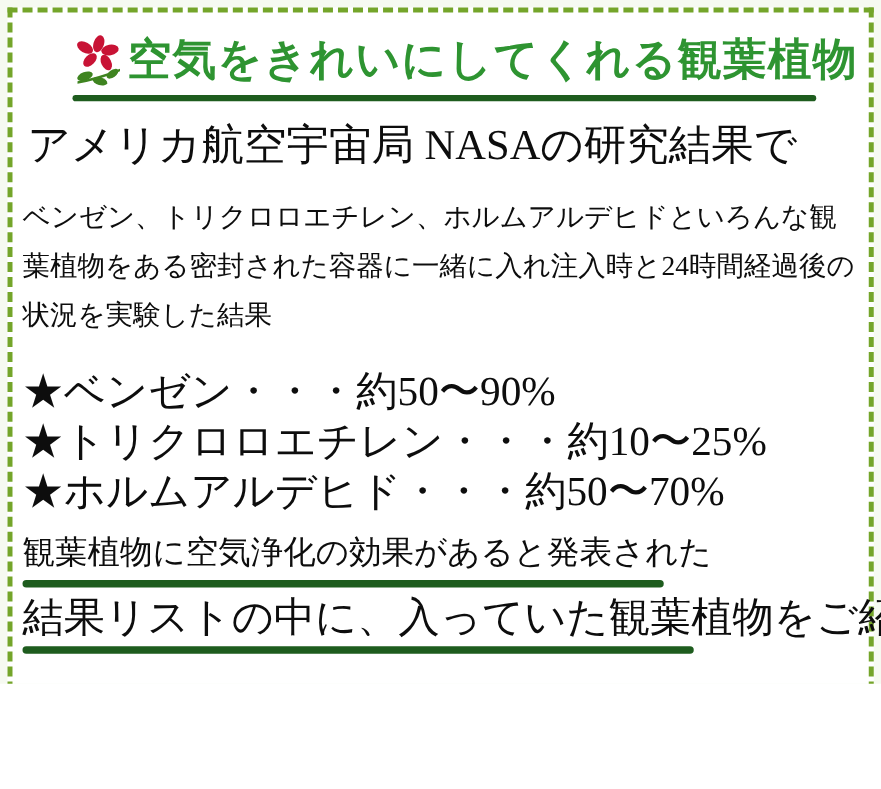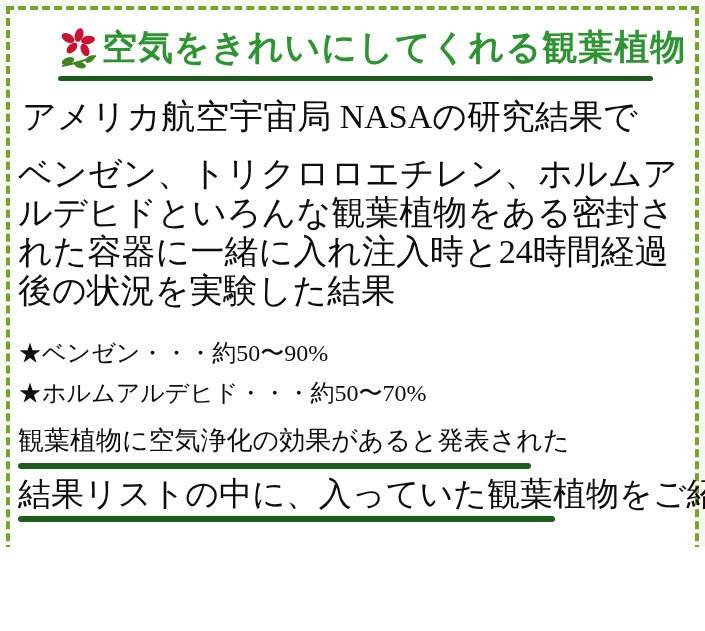--- a/index.html
+++ b/index.html
@@ -61,30 +61,30 @@
     font-weight:normal;
   }
   .intro-line{
     margin:16px 0 0 6px;
     font-size:34px;
     line-height:40px;
     white-space:nowrap;
   }
   .paragraph{
     margin:17px 0 0 2px;
-    font-size:34px;
+    font-size:22px;
     line-height:39px;
     letter-spacing:0px;
   }
   .result-list{
     list-style:none;
     margin:23px 0 0 2px;
   }
   .result-list li{
-    font-size:24px;
+    font-size:33px;
     line-height:40px;
     white-space:nowrap;
   }
   .conclusion-line{
     margin:18px 0 0 6px;
     font-size:34px;
     line-height:38px;
     white-space:nowrap;
   }
   .announce-line{
@@ -139,20 +139,21 @@
       <div class="title-text">空気をきれいにしてくれる観葉植物</div>
     </div>
     <div class="title-rule"></div>
 
     <div class="intro-line body-text">アメリカ航空宇宙局 NASAの研究結果で</div>
 
     <div class="paragraph body-text">ベンゼン、トリクロロエチレン、ホルムアルデヒドといろんな観葉植物をある密封された容器に一緒に入れ注入時と24時間経過後の状況を実験した結果</div>
 
     <ul class="result-list body-text">
       <li>★ベンゼン・・・約50〜90%</li>
+      <li>★トリクロロエチレン・・・約10〜25%</li>
       <li>★ホルムアルデヒド・・・約50〜70%</li>
     </ul>
 
 
     <div class="announce-line body-text">観葉植物に空気浄化の効果があると発表された</div>
     <div class="green-rule-1"></div>
 
     <div class="closing-line body-text">結果リストの中に、入っていた観葉植物をご紹介!</div>
     <div class="green-rule-2"></div>
 

